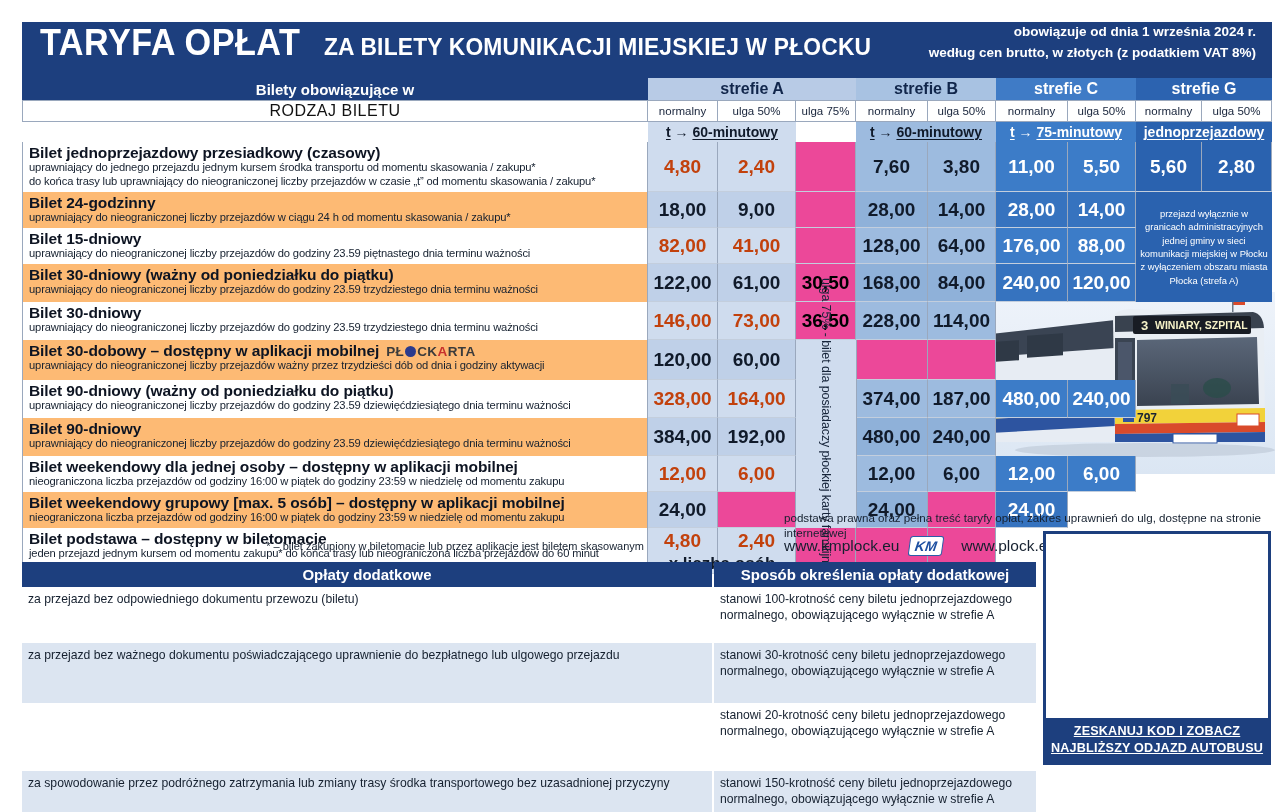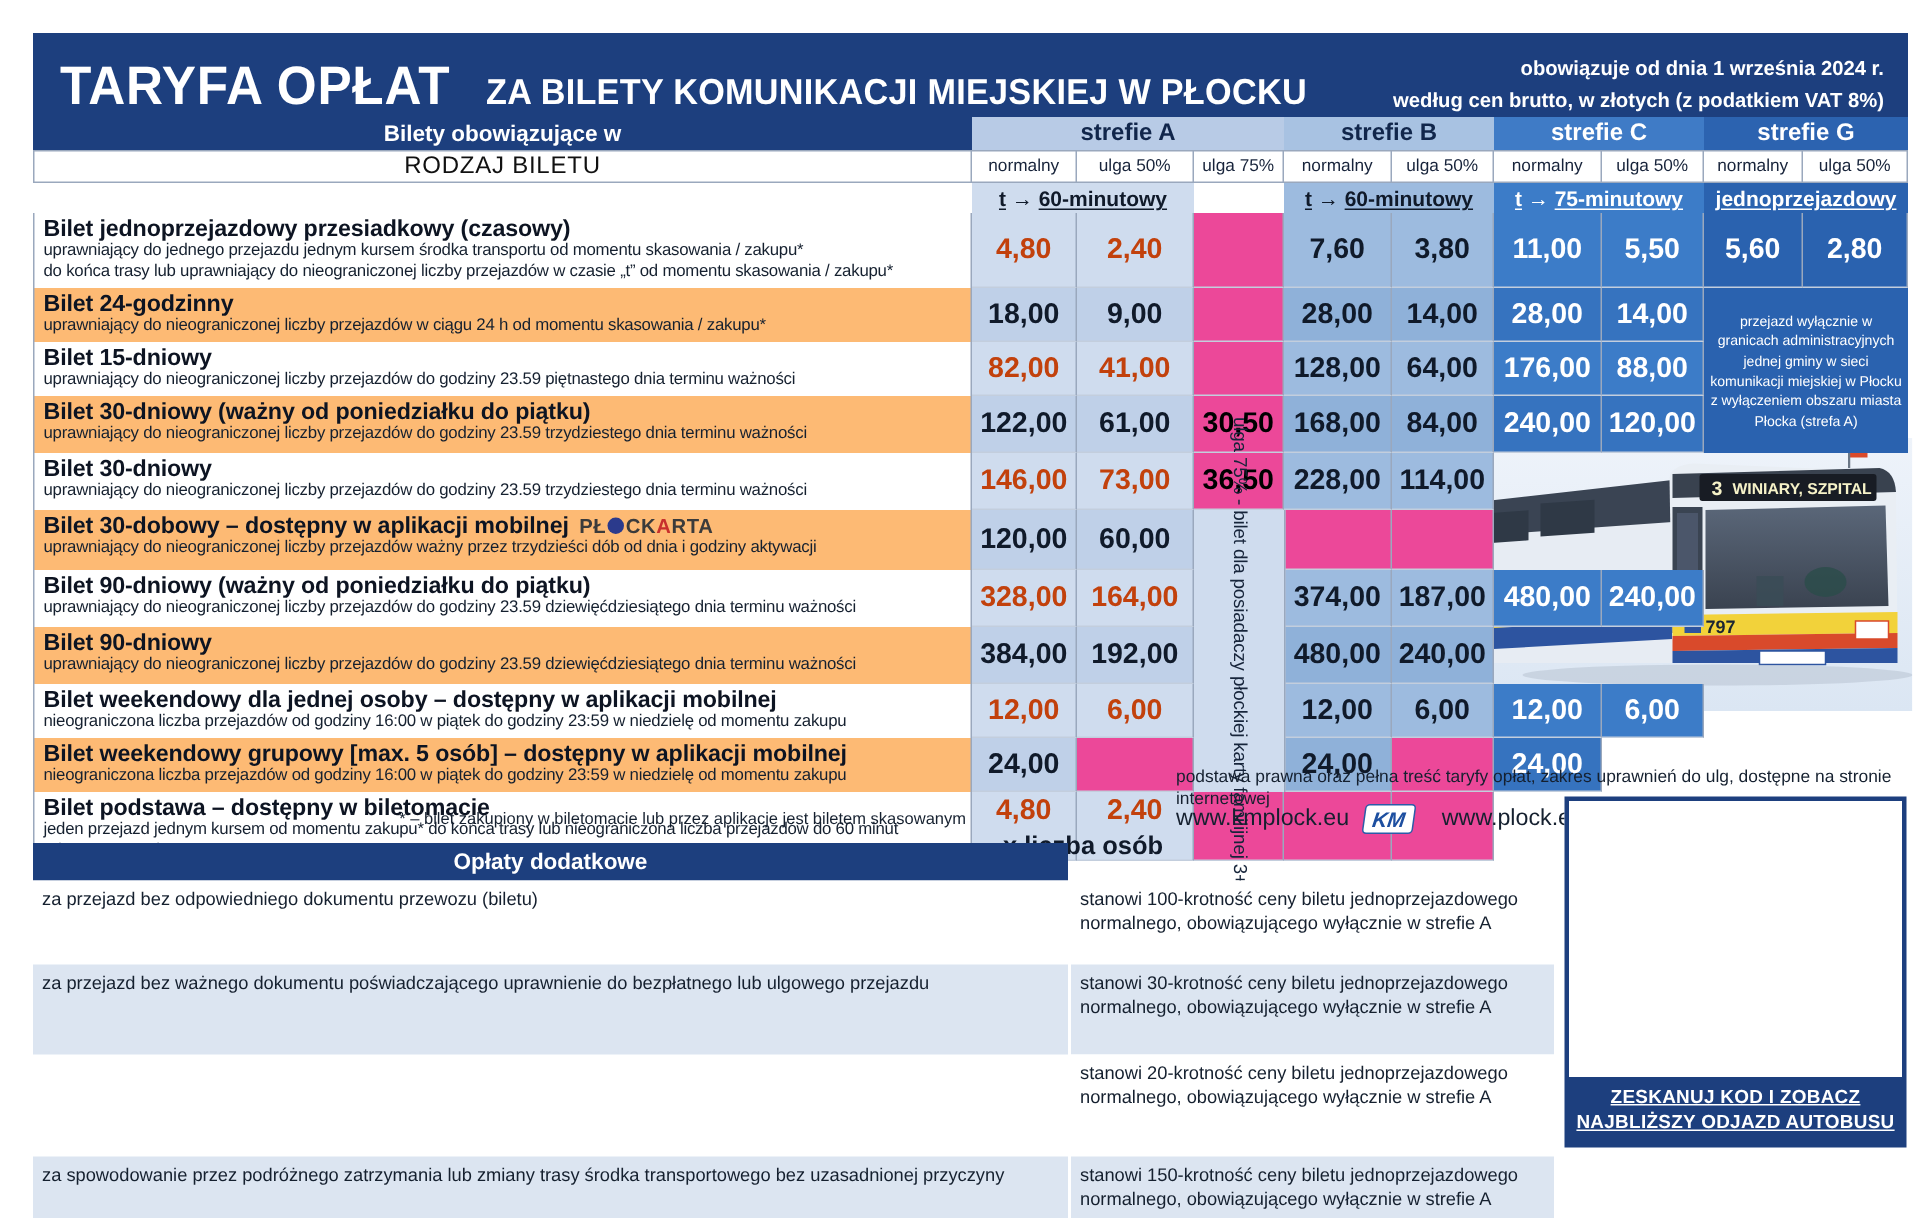--- a/index.html
+++ b/index.html
@@ -11,21 +11,21 @@
   }
   #poster{
     position:absolute;left:0;top:0;width:1280px;height:812px;
     background:#ffffff;
     padding:0;box-sizing:border-box;
   }
   
   .hdr{
     position:absolute;left:22px;top:22px;width:1250px;height:56px;
     background:#1d3f7e;
-    display:flex;align-items:flex-end;
+    display:flex;align-items:flex-start;
   }
   .hdr-title{
     display:flex;align-items:baseline;gap:10px;padding-left:18px;flex:1;
     white-space:nowrap;
   }
   .hdr-big{
     color:#ffffff;font-weight:bold;font-size:36px;letter-spacing:.5px;
     font-family:"Liberation Sans", sans-serif;
     transform:scaleX(0.95);transform-origin:left center;
   }
@@ -539,20 +539,21 @@
     <div class="qrarea"></div>
     <div class="qrlabel">
       <div>ZESKANUJ KOD I ZOBACZ</div>
       <div>NAJBLIŻSZY ODJAZD AUTOBUSU</div>
     </div>
   </div>
 
   <div class="bot">
     <div class="bot-hdr">
       <div class="bh bh1">Opłaty dodatkowe</div>
+      <div class="bh bh2">Sposób określenia opłaty dodatkowej</div>
     </div>
     <div id="bot-rows-host">
         <div class="brow" style="height: 56px;">
           <div class="bc bc1 bwhite">za przejazd bez odpowiedniego dokumentu przewozu (biletu)</div>
           <div class="bc bc2 bwhite">stanowi 100-krotność ceny biletu jednoprzejazdowego normalnego, obowiązującego wyłącznie w strefie A</div>
           <div class="bsep"></div>
         </div>
         <div class="brow" style="height: 60px;">
           <div class="bc bc1 btint">za przejazd bez ważnego dokumentu poświadczającego uprawnienie do bezpłatnego lub ulgowego przejazdu</div>
           <div class="bc bc2 btint">stanowi 30-krotność ceny biletu jednoprzejazdowego normalnego, obowiązującego wyłącznie w strefie A</div>

